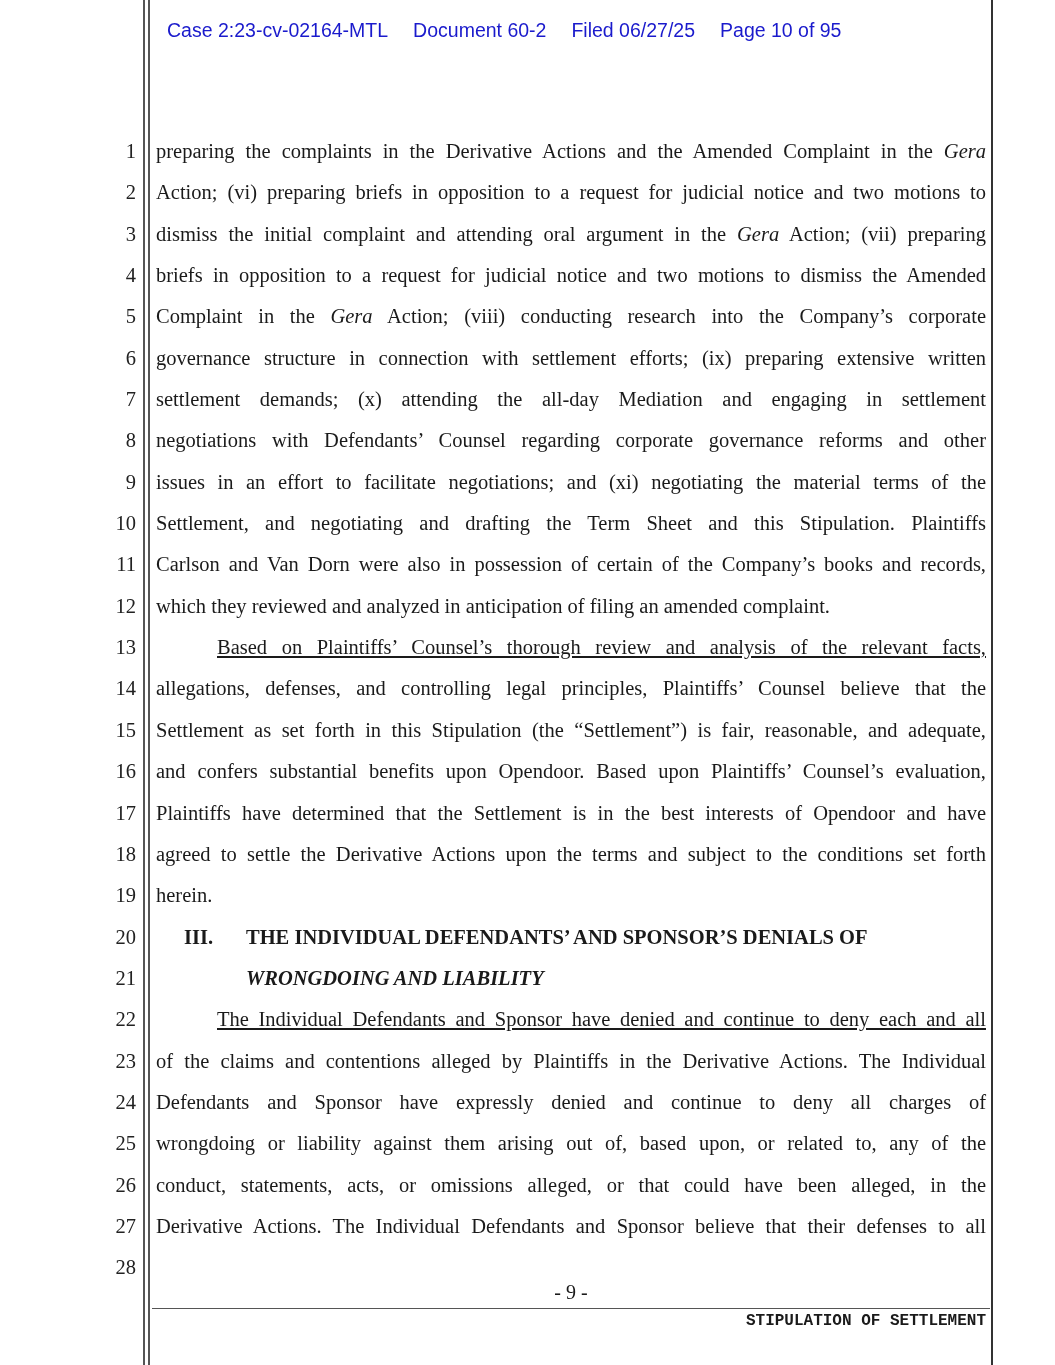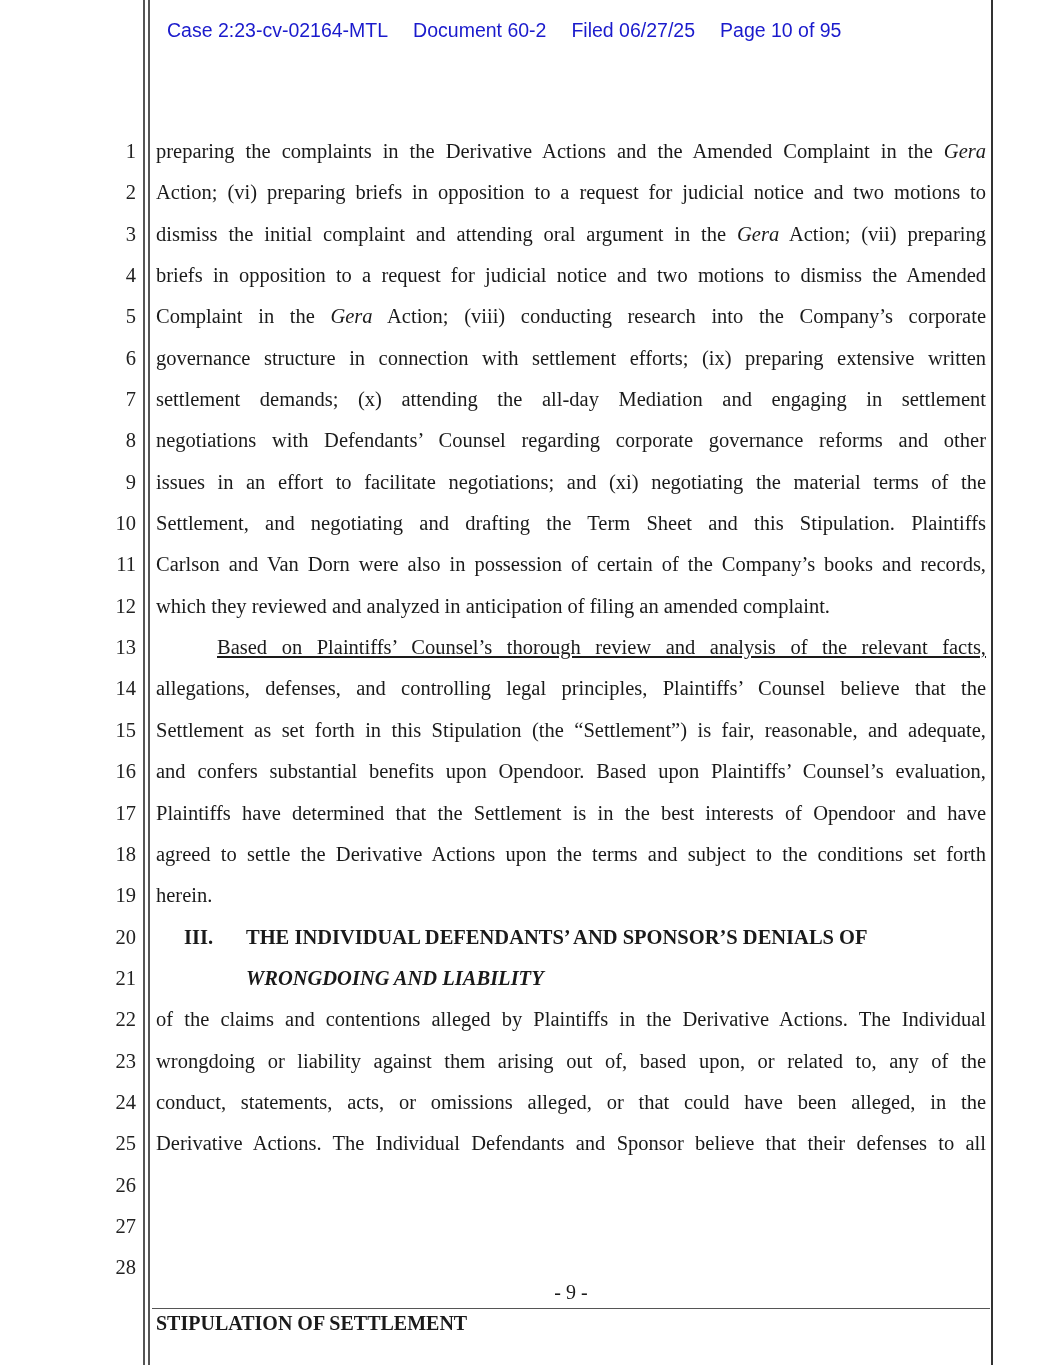--- a/index.html
+++ b/index.html
@@ -129,24 +129,25 @@
       top: 1308px;
       width: 838px;
       height: 1px;
       background: #555;
     }
     .footer-title {
       position: absolute;
       left: 156px;
       width: 830px;
       top: 1312px;
-      text-align: left;
+      text-align: right;
       font-weight: bold;
-      font-size: 20px;
-      color: #1a1a1a;
+      font-size: 16px;
+      color: #1a1a1a;
+      font-family: Liberation Mono, monospace;
     }
   </style>
 </head>
 <body>
 
 <div class="page">
   <div class="rule-left-1"></div>
   <div class="rule-left-2"></div>
   <div class="rule-right"></div>
 
@@ -210,21 +211,23 @@
       <div class="tl">agreed to settle the Derivative Actions upon the terms and subject to the conditions set forth</div>
       <div class="tl last">herein.</div>
     </div>
 
     <div>
       <div class="heading"><span class="num">III.</span><span>THE INDIVIDUAL DEFENDANTS’ AND SPONSOR’S DENIALS OF</span></div>
       <div class="heading cont">WRONGDOING AND LIABILITY</div>
     </div>
 
     <div>
+      <div class="tl indent">The Individual Defendants and Sponsor have denied and continue to deny each and all</div>
       <div class="tl">of the claims and contentions alleged by Plaintiffs in the Derivative Actions. The Individual</div>
+      <div class="tl">Defendants and Sponsor have expressly denied and continue to deny all charges of</div>
       <div class="tl">wrongdoing or liability against them arising out of, based upon, or related to, any of the</div>
       <div class="tl">conduct, statements, acts, or omissions alleged, or that could have been alleged, in the</div>
       <div class="tl">Derivative Actions. The Individual Defendants and Sponsor believe that their defenses to all</div>
     </div>
   </div>
 
   <div class="page-num">- 9 -</div>
   <div class="footer-rule"></div>
   <div class="footer-title">STIPULATION OF SETTLEMENT</div>
 </div>

